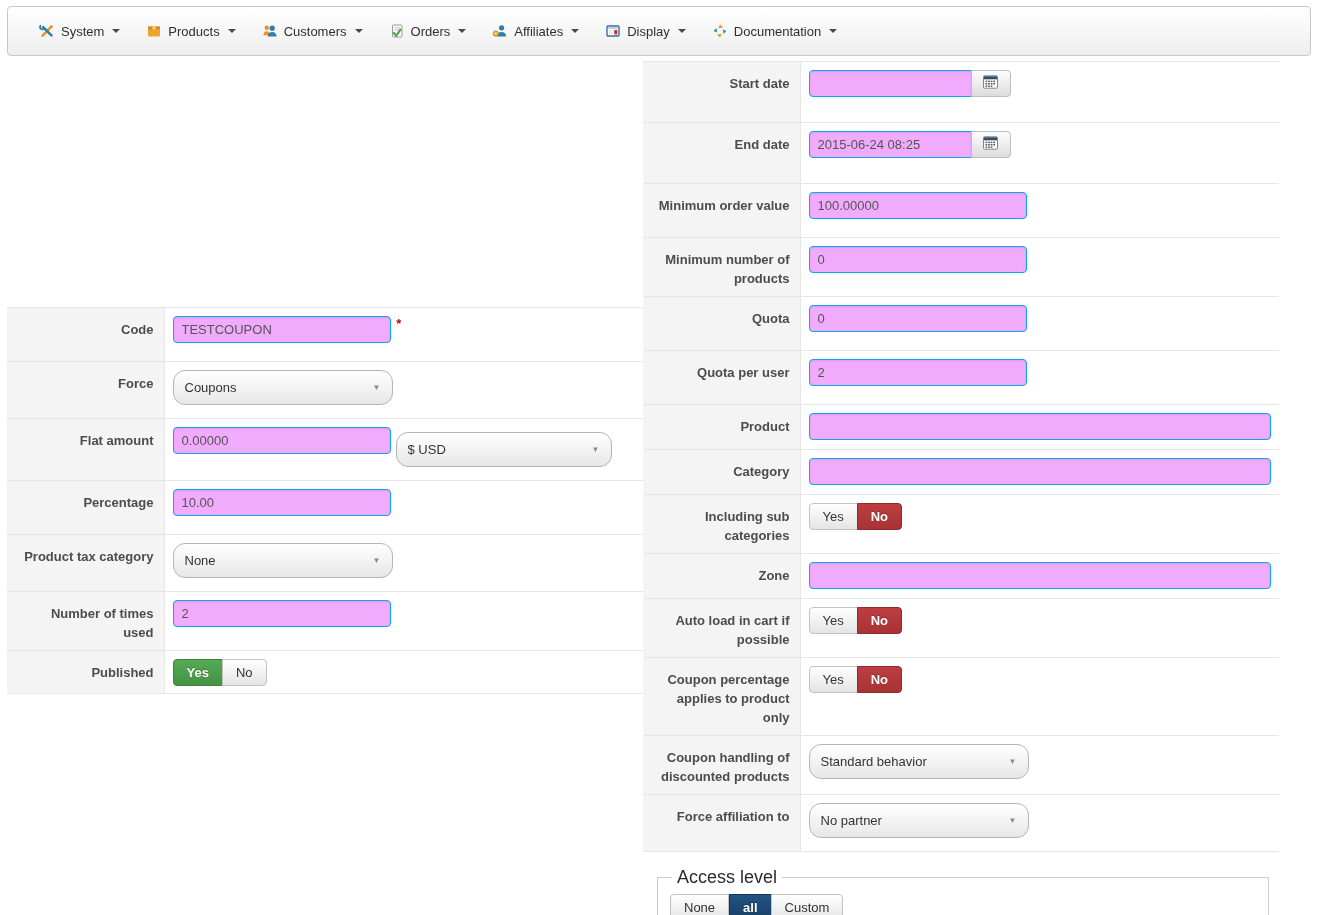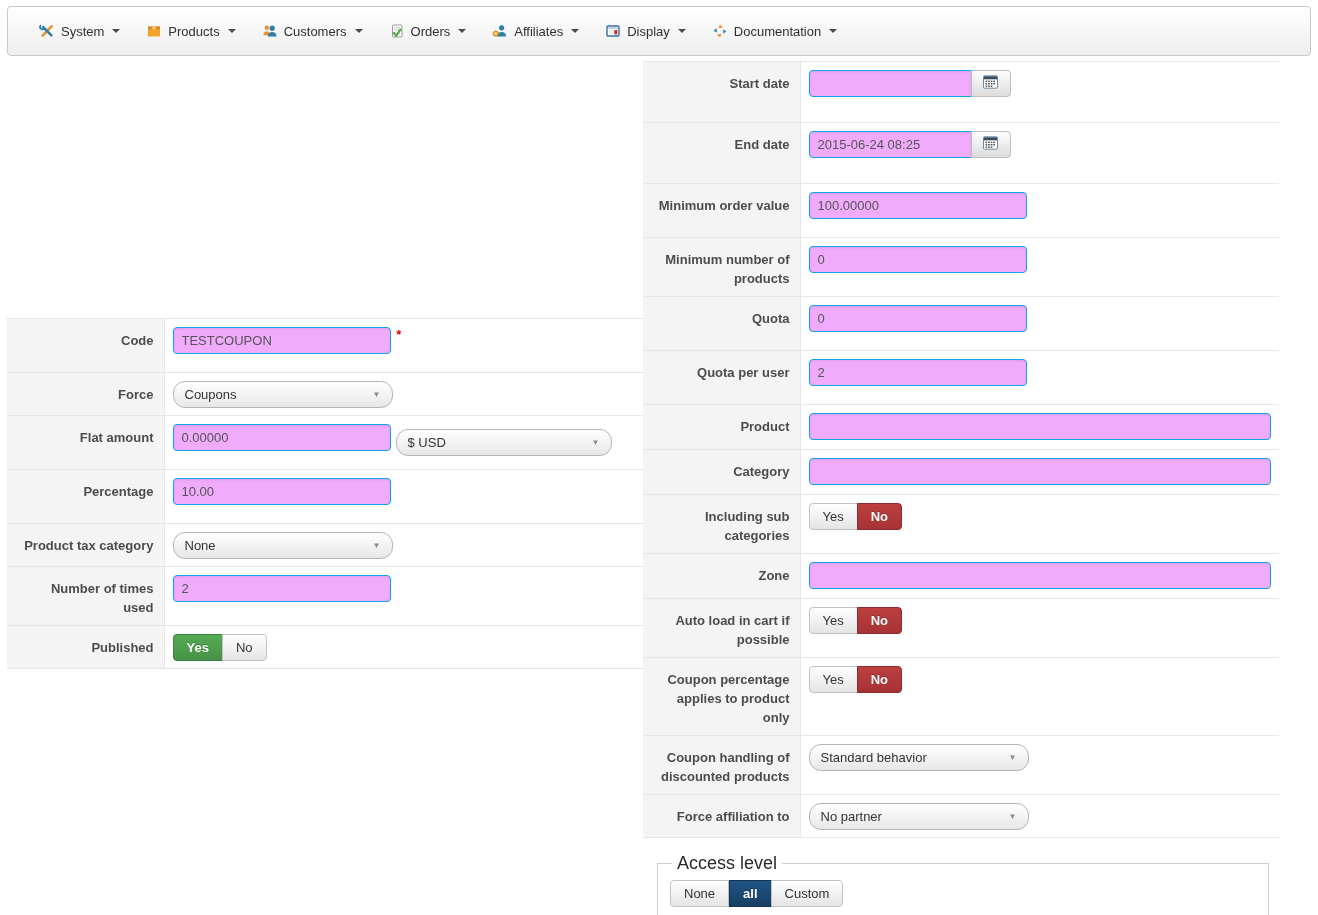--- a/index.html
+++ b/index.html
@@ -56,24 +56,24 @@
     font-family:inherit; font-size:13px; color:#555;
     background:#f0abfc; outline:none; vertical-align:top;
   }
   .mb  { margin-bottom:15px; }
   .wide { width:462px; margin-bottom:6px; }
 
   .req { color:#cc0000; font-weight:bold; vertical-align:top; margin-left:2px; }
 
   .sel {
     display:inline-flex; align-items:center; justify-content:space-between;
-    width:220px; height:27px; padding:0 11px;
+    width:220px; height:35px; padding:0 11px;
     border:1px solid #b5b5b5; border-radius:12px;
     background:linear-gradient(#ffffff,#e7e7e7);
-    color:#333; cursor:pointer; margin-bottom:4px; vertical-align:top;
+    color:#333; cursor:pointer; margin-bottom:10px; vertical-align:top;
   }
   .sel-caret { color:#8a8a8a; font-size:8px; line-height:1; }
 
   .flat-row { display:flex; align-items:flex-start; gap:5px; }
   .flat-row .sel { margin-top:5px; }
 
   .date-group { display:inline-flex; margin-bottom:22px; vertical-align:top; }
   .date-input { width:163px; border-radius:4px 0 0 4px; margin:0; }
   .cal-btn {
     width:40px; height:27px; margin-left:-1px;

